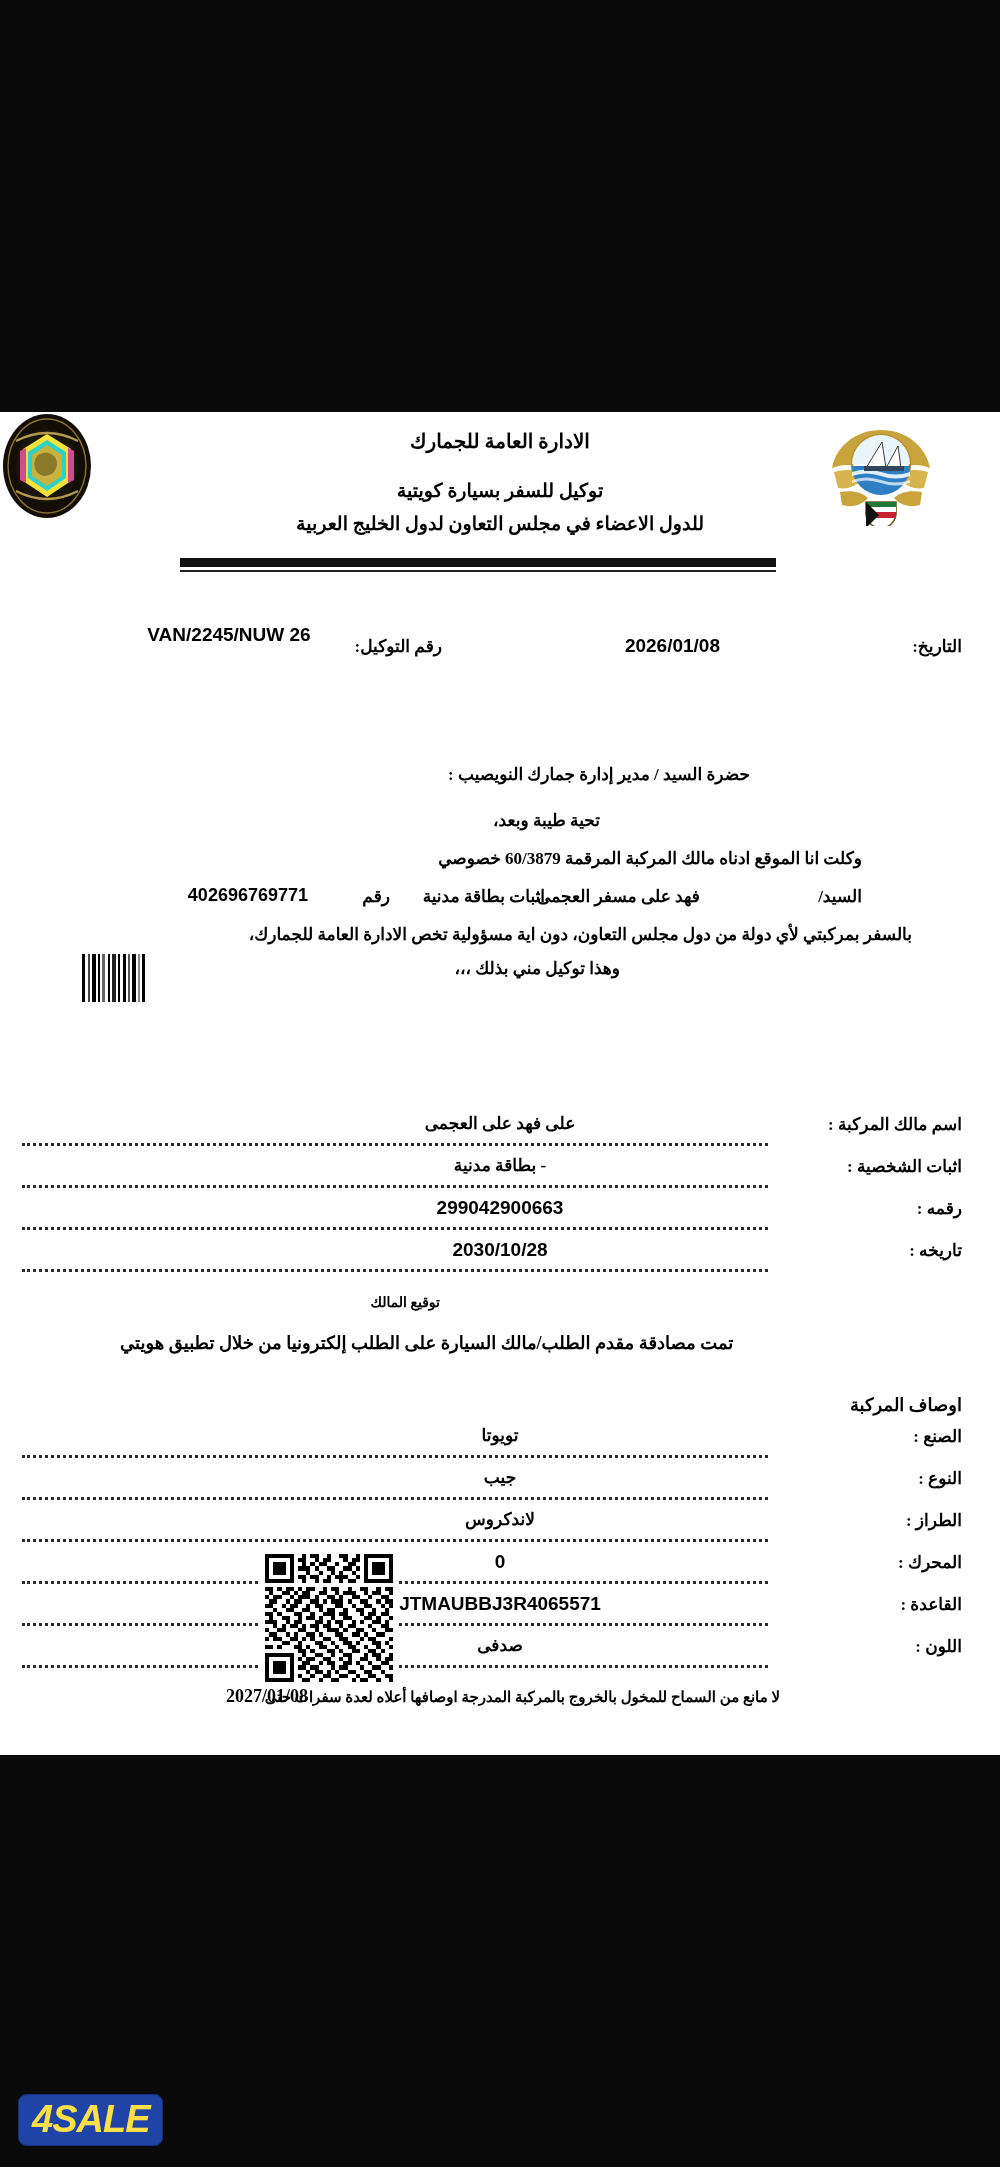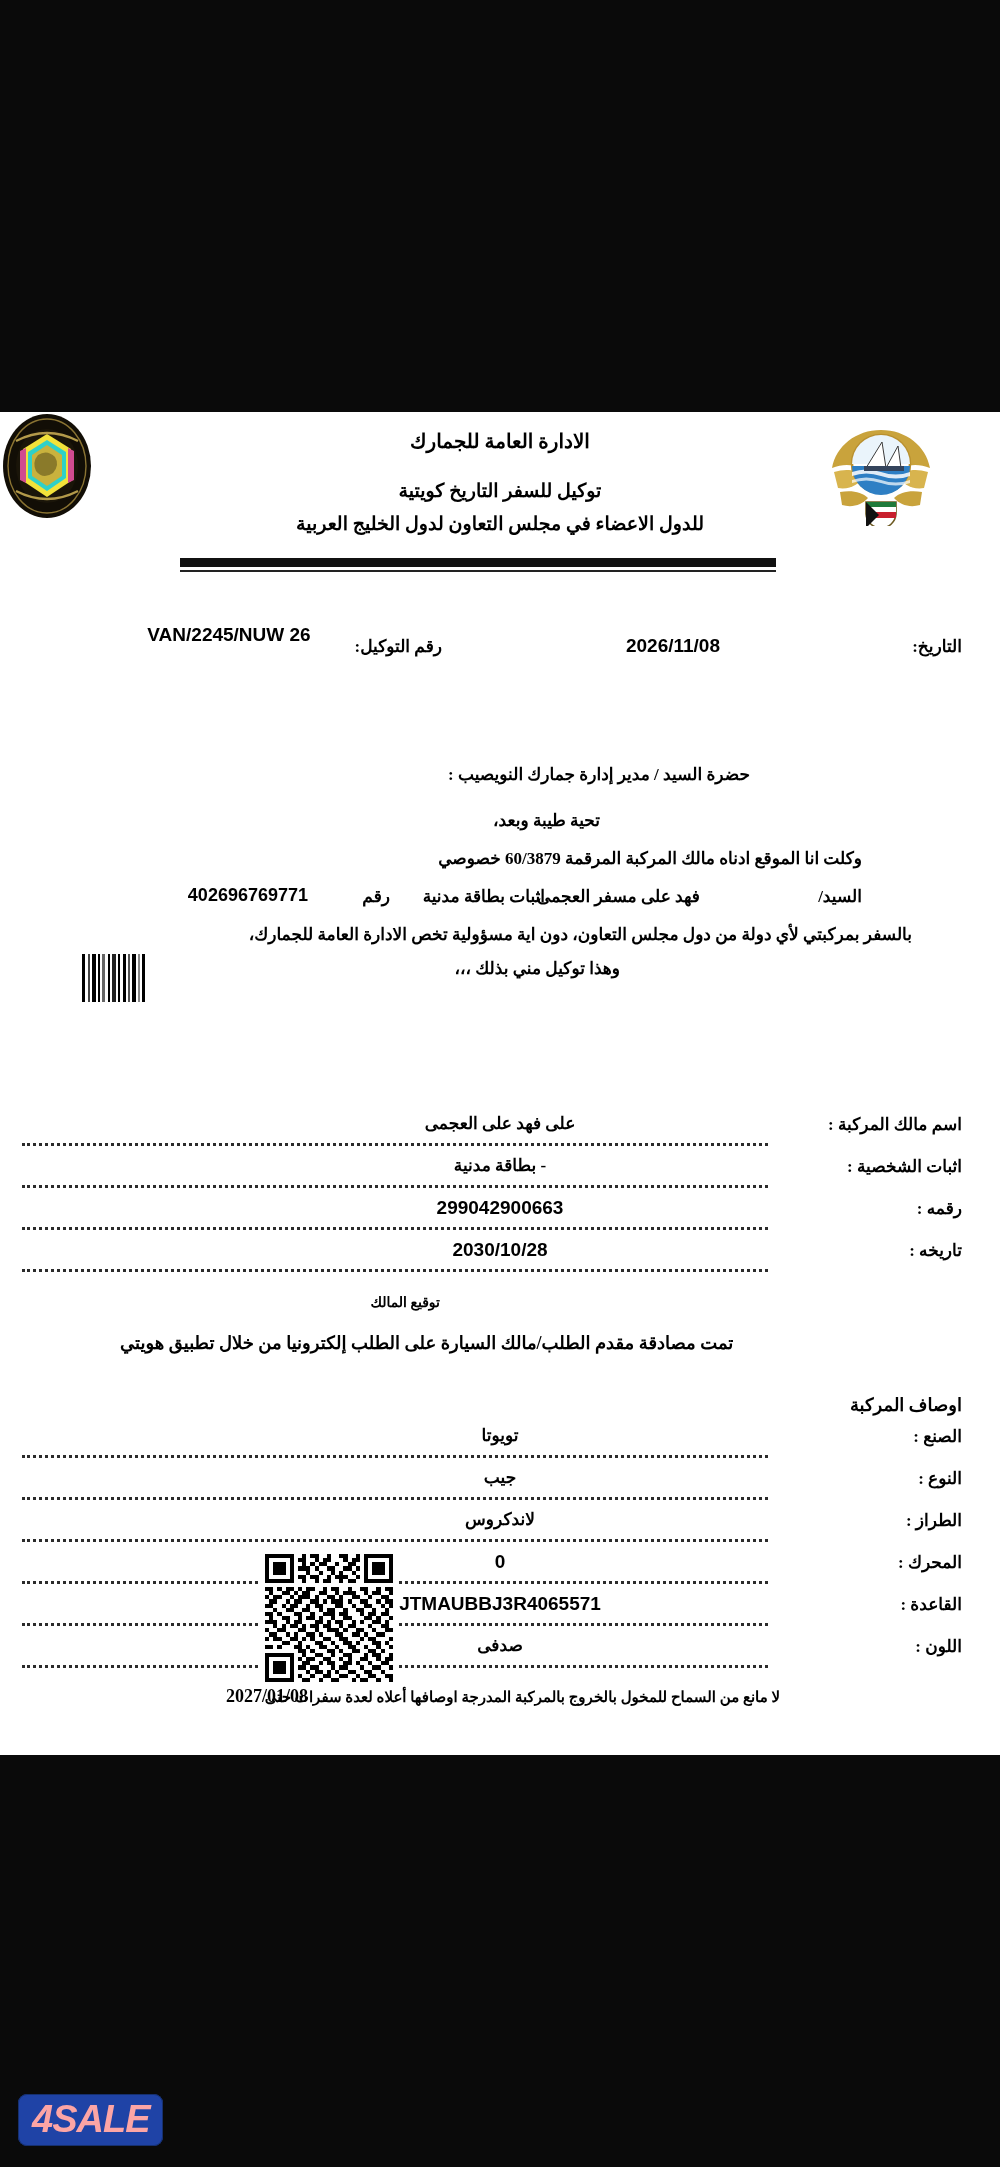--- a/index.html
+++ b/index.html
@@ -100,21 +100,21 @@
 
   
   .qr{position:absolute;left:242px;top:1138px;width:174px;height:136px;}
   .qr svg{display:block;width:100%;height:100%;}
 
   
   .wm{position:absolute;left:18px;top:2094px;
       background:#1f43a6;border-radius:9px;padding:6px 14px 8px 14px;
       box-shadow:0 0 0 1px #16306f inset;}
   .wm span{font-family:"Liberation Sans", sans-serif;font-style:italic;
-           font-weight:bold;font-size:38px;letter-spacing:-1px;color:#fca5a5;
+           font-weight:bold;font-size:38px;letter-spacing:-1px;color:#fde047;
            line-height:1;display:block;}
 </style>
 </head>
 <body>
 
 <div class="screen">
 
   <div class="doc">
 
     <div class="hdr">
@@ -130,21 +130,21 @@
           <path d="M40 44 q9 -6 17 2 q5 8 -2 16 q-10 7 -17 -2 q-4 -9 2 -16z" fill="#8a7a2a"></path>
           <polygon points="22,40 28,37 28,72 22,69" fill="#d14b8f"></polygon>
           <polygon points="70,37 76,40 76,69 70,72" fill="#d14b8f"></polygon>
           <path d="M18 30 q31 -16 62 0" fill="none" stroke="#b39a4a" stroke-width="2.4"></path>
           <path d="M18 80 q31 16 62 0" fill="none" stroke="#b39a4a" stroke-width="2.4"></path>
         </svg>
       </div>
 
       <div class="hdr-titles">
         <div class="t-line1">الادارة العامة للجمارك</div>
-        <div class="t-line2">توكيل للسفر التاريخ كويتية</div>
+        <div class="t-line2">توكيل للسفر بسيارة كويتية</div>
         <div class="t-line3">للدول الاعضاء في مجلس التعاون لدول الخليج العربية</div>
       </div>
 
       <div class="emblem kwt">
         <svg viewBox="0 0 110 120" width="110" height="120" aria-hidden="true">
           <path d="M55 24 C30 24 10 40 6 62 C16 58 26 58 34 62 C30 46 40 34 55 34
                    C70 34 80 46 76 62 C84 58 94 58 104 62 C100 40 80 24 55 24 Z" fill="#c9a33c"></path>
           <path d="M8 66 C20 62 32 64 38 70 C34 78 24 84 12 82 Z" fill="#d8b44e"></path>
           <path d="M102 66 C90 62 78 64 72 70 C76 78 86 84 98 82 Z" fill="#d8b44e"></path>
           <path d="M14 86 C26 84 36 86 42 92 C36 99 26 102 16 99 Z" fill="#c9a33c"></path>
@@ -166,21 +166,21 @@
       </div>
 
       <div class="rule-wrap">
         <div class="rule-thick"></div>
         <div class="rule-thin"></div>
       </div>
     </div>
 
     <div class="meta">
       <div class="lbl m-date-lbl">التاريخ:</div>
-      <div class="val m-date-val">2026/11/08</div>
+      <div class="val m-date-val">2026/01/08</div>
       <div class="lbl m-num-lbl">رقم التوكيل:</div>
       <div class="val m-num-val">VAN/2245/NUW 26</div>
     </div>
 
     <div class="body-letter">
 
       <div class="barcode">
         <i style="width:3px;background:#000"></i>
           <i style="width:2px;background:#fff"></i>
         <i style="width:2px;background:#888"></i>

